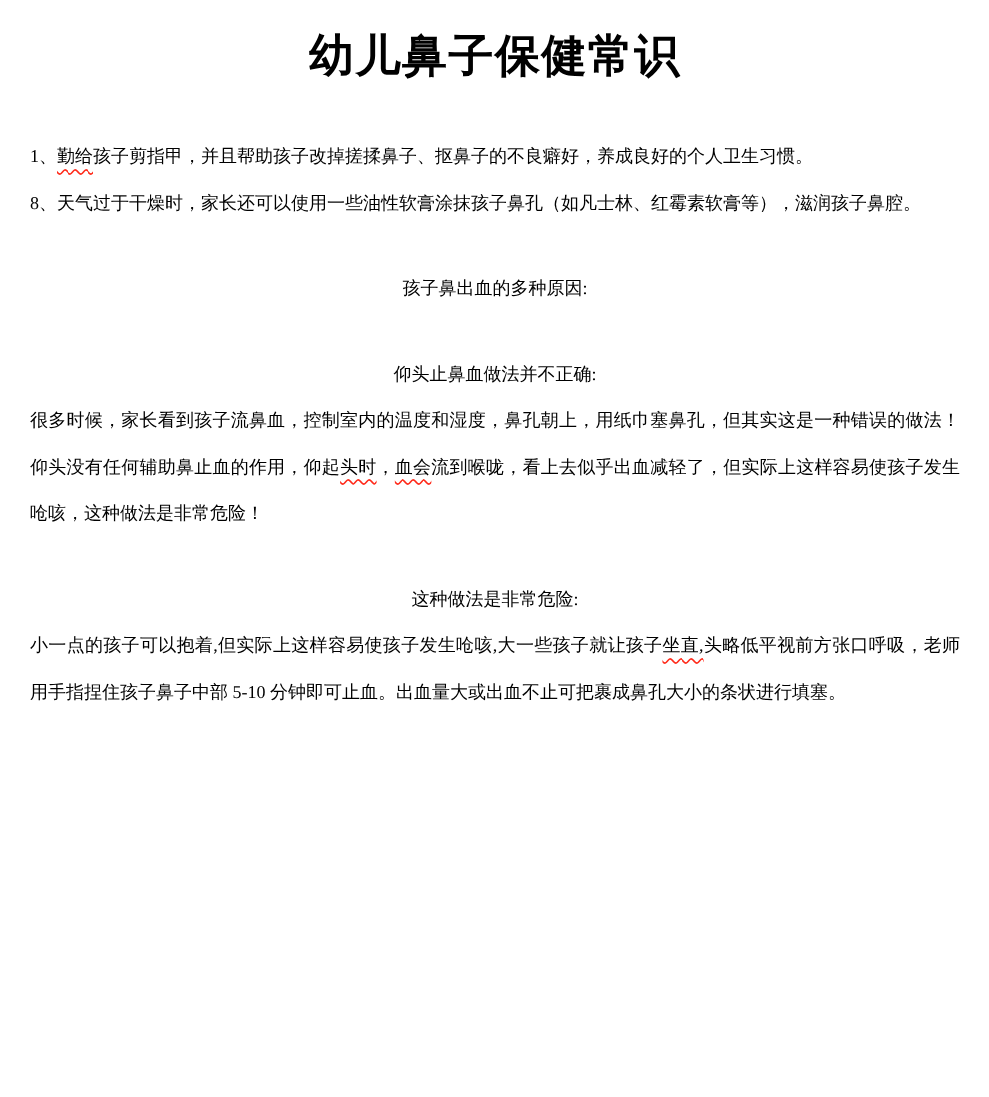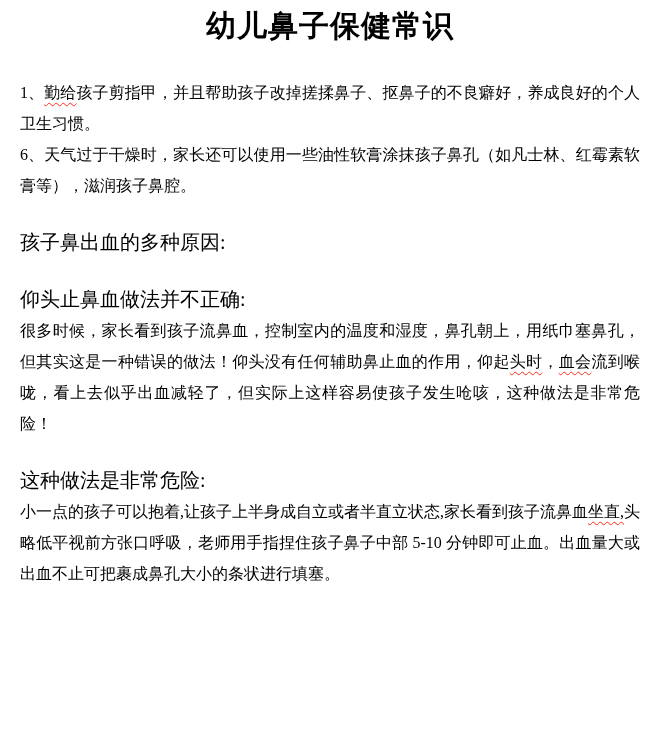--- a/index.html
+++ b/index.html
@@ -5,83 +5,83 @@
   html, body {
     margin: 0;
     padding: 0;
     background: #ffffff;
   }
   .page {
     position: relative;
     width: 659px;
     height: 731px;
     box-sizing: border-box;
-    padding: 6px 19px 0 20px;
+    padding: 18px 19px 0 20px;
     background: #ffffff;
     color: #000000;
     font-family: "Liberation Serif", "DejaVu Serif", serif;
     overflow: hidden;
     border-radius: 21px;
   }
   .doc-title {
     margin: 0;
     font-size: 30px;
     line-height: 40px;
     font-weight: bold;
     text-align: center;
     letter-spacing: 1px;
   }
   .tips {
     margin-top: 31px;
   }
   .para {
     margin: 0;
-    font-size: 16px;
+    font-size: 12px;
     line-height: 31px;
     text-align: justify;
     word-break: break-all;
     font-family: Liberation Serif, serif;
   }
   .section {
     margin-top: 26px;
   }
   .section-heading {
     margin: 0;
-    font-size: 20px;
+    font-size: 12px;
     line-height: 31px;
     font-weight: normal;
-    text-align: left;
+    text-align: center;
   }
   .spell-error {
     text-decoration-line: underline;
     text-decoration-style: wavy;
     text-decoration-color: #ff2a1a;
     text-decoration-thickness: 1px;
     text-underline-offset: 4px;
   }
 </style>
 </head>
 <body>
 
 <div class="page">
 
   <h1 class="doc-title">幼儿鼻子保健常识</h1>
 
   <div class="tips">
     <p class="para"><span>1、</span><span class="spell-error">勤给</span><span>孩子剪指甲，并且帮助孩子改掉搓揉鼻子、抠鼻子的不良癖好，养成良好的个人卫生习惯。</span></p>
-    <p class="para"><span>6、天气过于干燥时，家长还可以使用一些油性软膏涂抹孩子鼻孔（如凡士林、红霉素软膏等），滋润孩子鼻腔。</span></p>
+    <p class="para"><span>8、天气过于干燥时，家长还可以使用一些油性软膏涂抹孩子鼻孔（如凡士林、红霉素软膏等），滋润孩子鼻腔。</span></p>
   </div>
 
   <div class="section">
     <h2 class="section-heading">孩子鼻出血的多种原因:</h2>
   </div>
 
   <div class="section">
     <h2 class="section-heading">仰头止鼻血做法并不正确:</h2>
     <p class="para"><span>很多时候，家长看到孩子流鼻血，控制室内的温度和湿度，鼻孔朝上，用纸巾塞鼻孔，但其实这是一种错误的做法！仰头没有任何辅助鼻止血的作用，仰起</span><span class="spell-error">头时</span><span>，</span><span class="spell-error">血会</span><span>流到喉咙，看上去似乎出血减轻了，但实际上这样容易使孩子发生呛咳，这种做法是非常危险！</span></p>
   </div>
 
   <div class="section">
     <h2 class="section-heading">这种做法是非常危险:</h2>
-    <p class="para"><span>小一点的孩子可以抱着,让孩子上半身成自立或者半直立状态,家长看到孩子流鼻血</span><span class="spell-error">坐直,</span><span>头略低平视前方张口呼吸，老师用手指捏住孩子鼻子中部 5-10 分钟即可止血。出血量大或出血不止可把裹成鼻孔大小的条状进行填塞。</span></p>
+    <p class="para"><span>小一点的孩子可以抱着,但实际上这样容易使孩子发生呛咳,大一些孩子就让孩子</span><span class="spell-error">坐直,</span><span>头略低平视前方张口呼吸，老师用手指捏住孩子鼻子中部 5-10 分钟即可止血。出血量大或出血不止可把裹成鼻孔大小的条状进行填塞。</span></p>
   </div>
 
 </div>
 
 </body></html>

